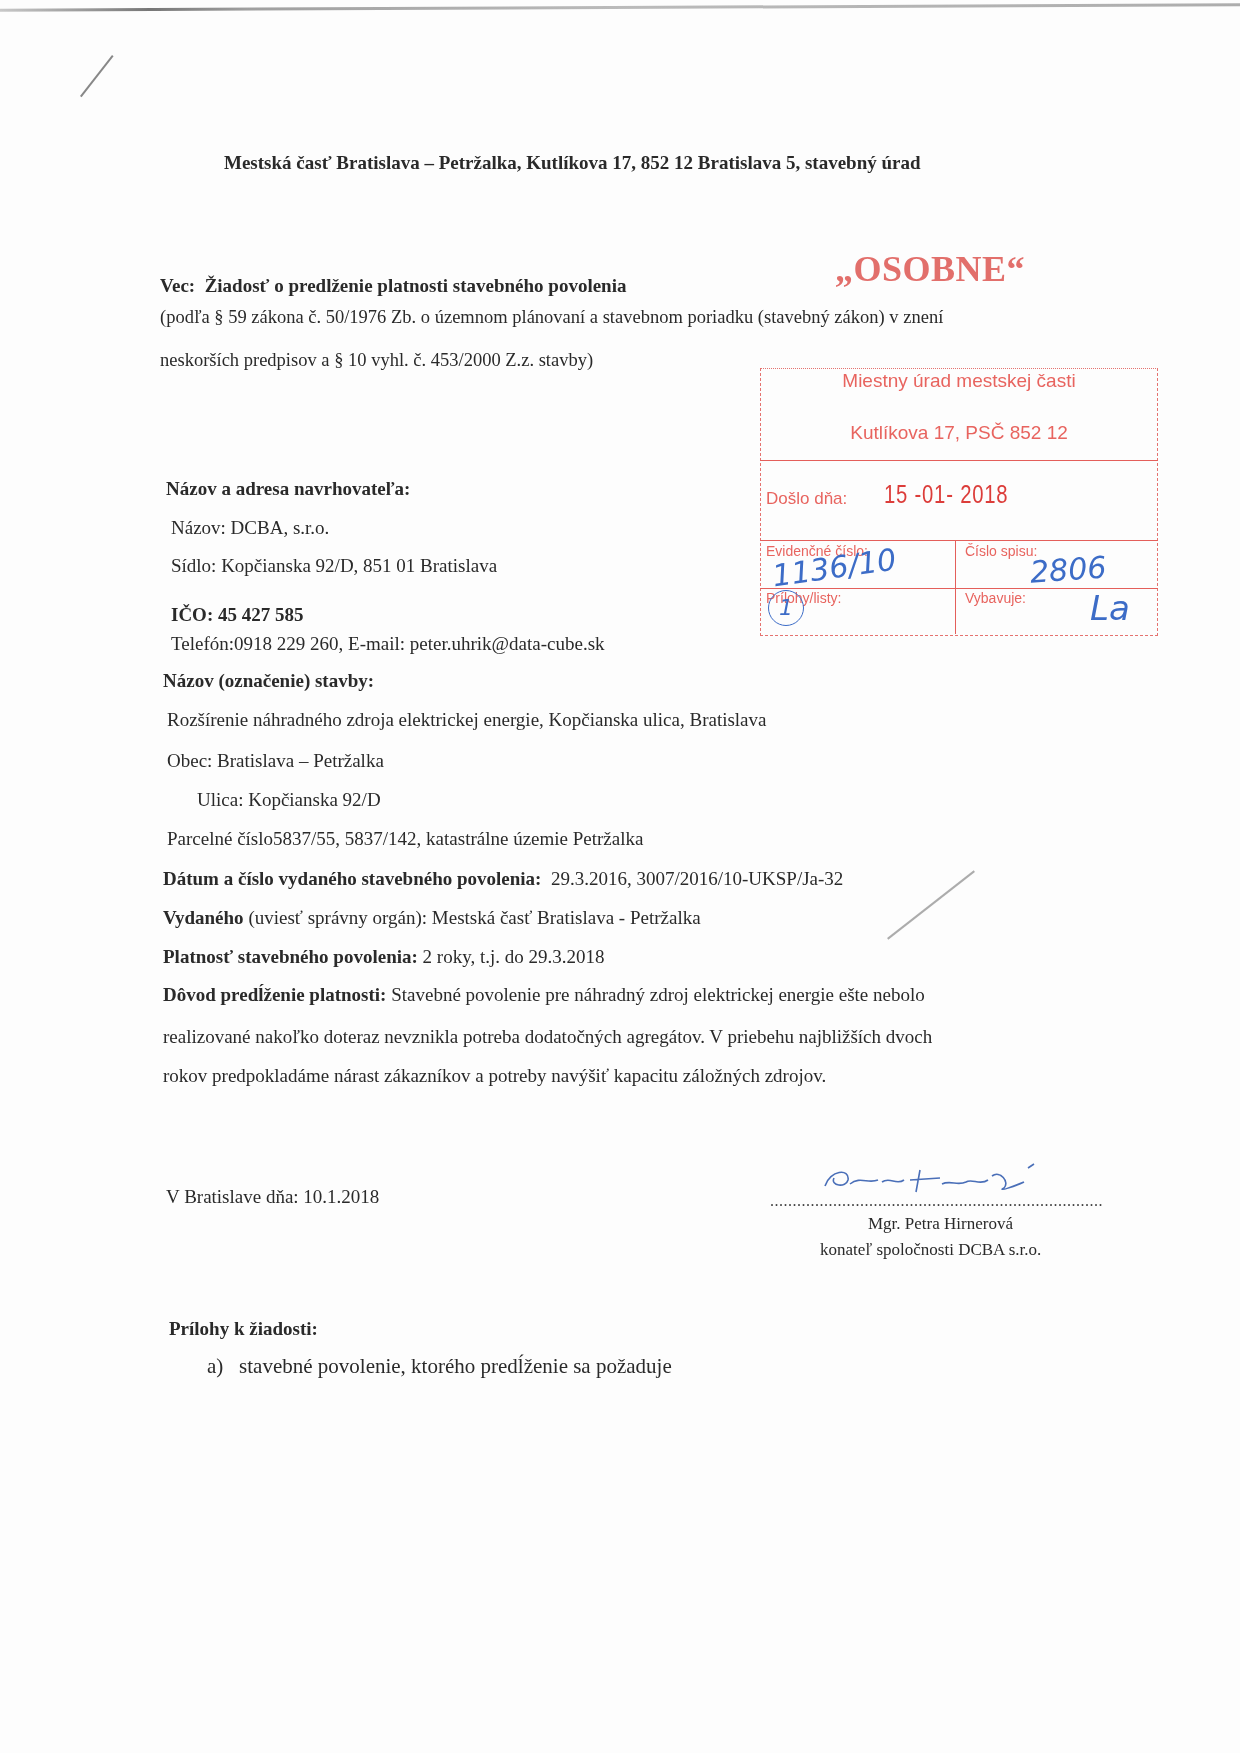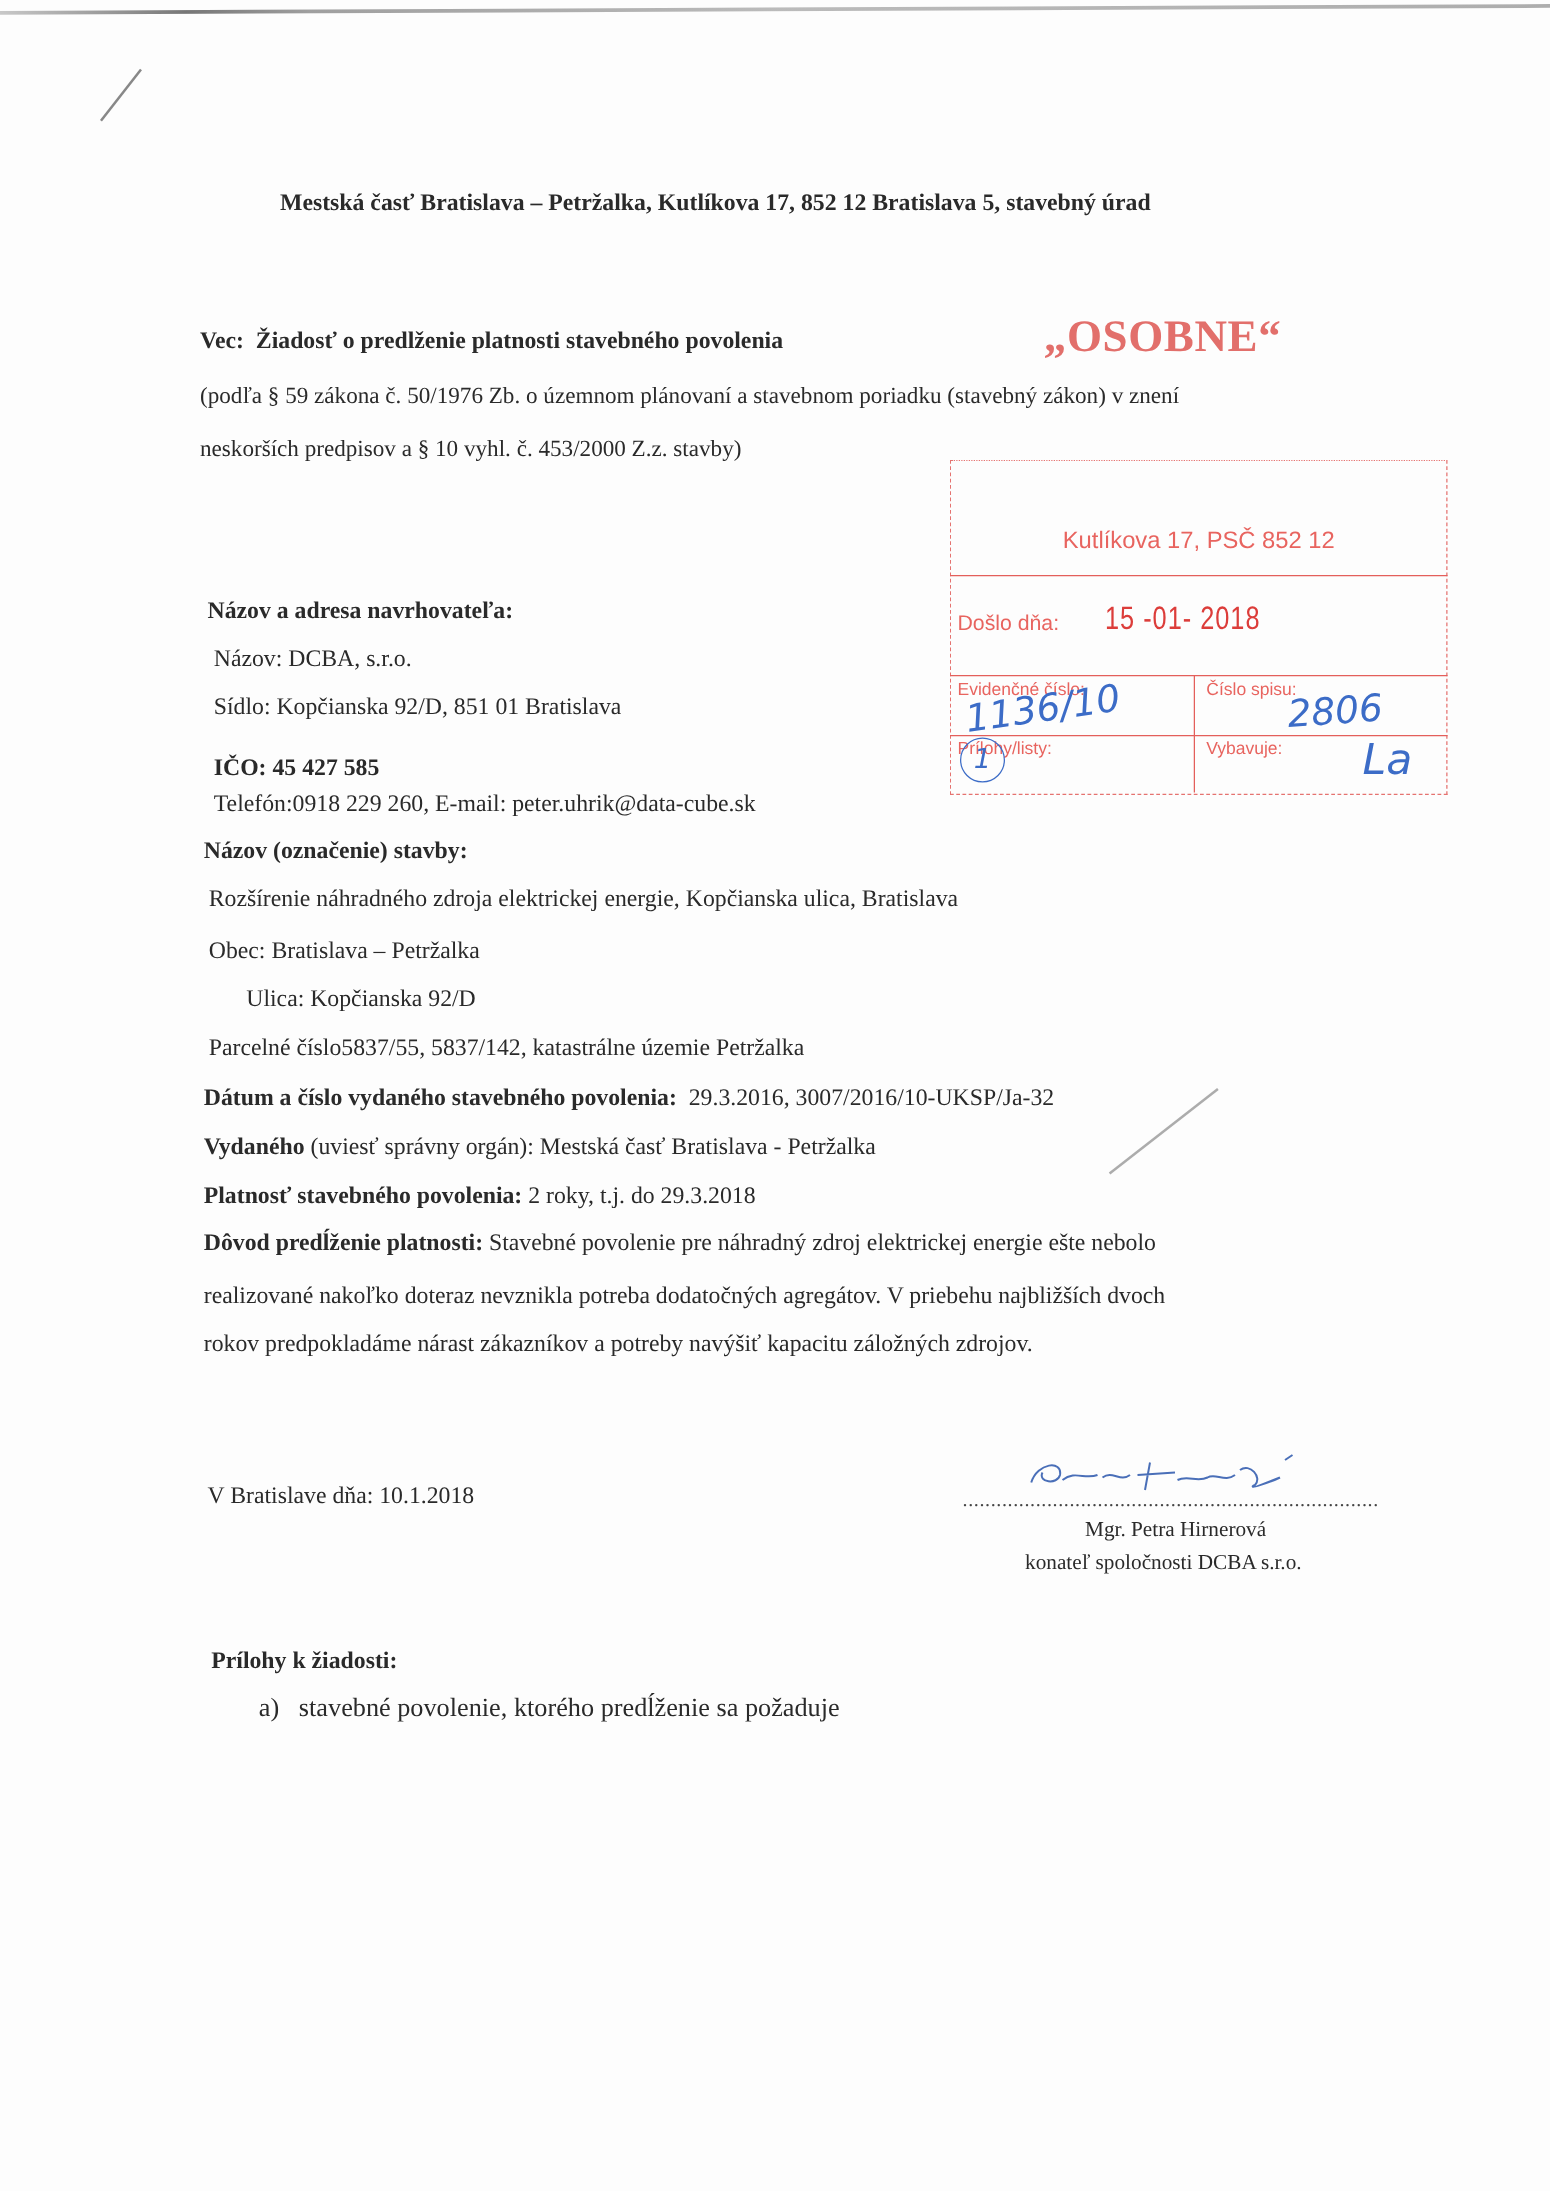--- a/index.html
+++ b/index.html
@@ -49,30 +49,31 @@
   .sig { position: absolute; left: 820px; top: 1162px; }
 </style>
 </head>
 <body>
 
 <div class="scan-top"></div>
 <div class="mark-slash"></div>
 
 <div class="abs header">Mestská časť Bratislava – Petržalka, Kutlíkova 17, 852 12 Bratislava 5, stavebný úrad</div>
 
-<div class="abs t b" style="left:160px; top:262px;">
+<div class="abs t b" style="left:160px; top:275px;">
   <span>Vec:</span>&nbsp;
   <span>Žiadosť o predlženie platnosti stavebného povolenia</span>
 </div>
 <div class="abs osobne">„OSOBNE“</div>
 <div class="abs t" style="left:160px; top:307px; font-size:18.5px;">(podľa § 59 zákona č. 50/1976 Zb. o územnom plánovaní a stavebnom poriadku (stavebný zákon) v znení</div>
 <div class="abs t" style="left:160px; top:350px; font-size:18.5px;">neskorších predpisov a § 10 vyhl. č. 453/2000 Z.z. stavby)</div>
 
 <div class="stamp">
   <div class="frame"></div>
+  <div class="addr" style="top:2px;">Miestny úrad mestskej časti</div>
   <div class="addr" style="top:54px;">Kutlíkova 17, PSČ 852 12</div>
   <div class="line-h" style="left:0; top:92px; width:398px;"></div>
   <div class="lbl" style="left:6px; top:121px; font-size:17px;">Došlo dňa:</div>
   <div class="date" style="left:124px; top:111px;">15 -01- 2018</div>
   <div class="line-h" style="left:0; top:172px; width:398px;"></div>
   <div class="line-v" style="left:195px; top:172px; height:94px;"></div>
   <div class="line-h" style="left:0; top:220px; width:398px;"></div>
   <div class="lbl" style="left:6px; top:175px;">Evidenčné číslo:</div>
   <div class="lbl" style="left:205px; top:175px;">Číslo spisu:</div>
   <div class="lbl" style="left:6px; top:222px;">Prílohy/listy:</div>

